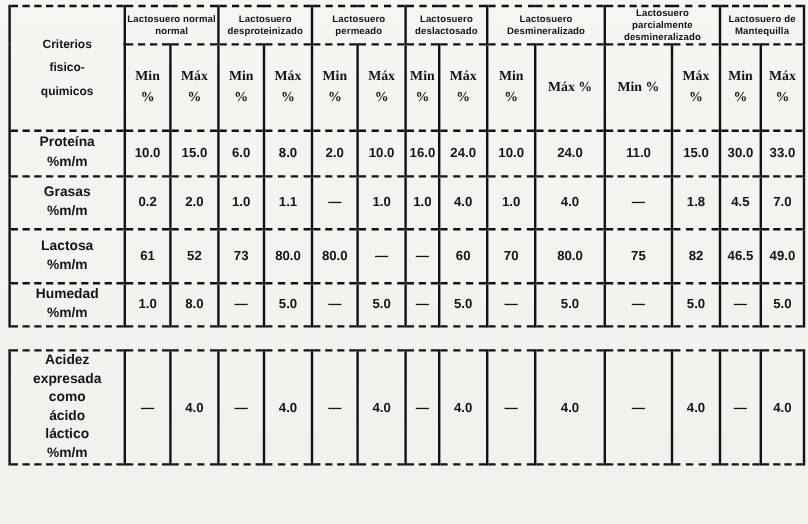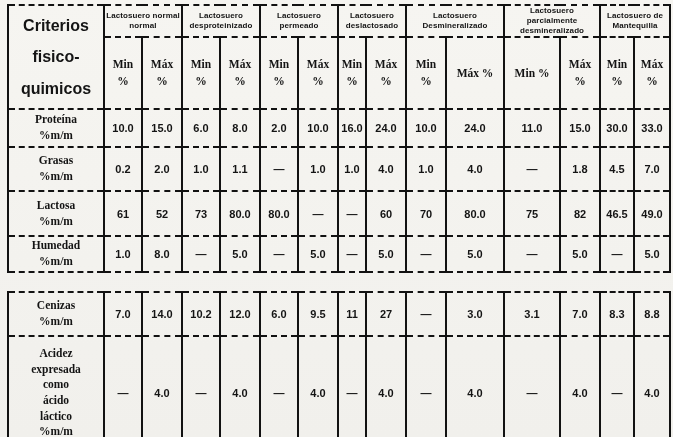--- a/index.html
+++ b/index.html
@@ -32,31 +32,30 @@
     font-size: 11px;
     padding: 0;
     overflow: hidden;
   }
   .group {
     font-size: 8px;
     line-height: 1.25;
     letter-spacing: 0.1px;
   }
   .crit {
-    font-size: 16px;
+    font-size: 10px;
     line-height: 1.95;
   }
   .mm {
     font-size: 11.5px;
     line-height: 1.45;
   }
   .rowlabel {
     font-size: 11.5px;
     line-height: 1.35;
-    font-family: Liberation Serif, serif;
   }
   .val {
     font-size: 11px;
   }
   #t1 thead tr:nth-child(1) { height: 28px; }
   #t1 thead tr:nth-child(2) { height: 72px; font-family: Liberation Serif, serif; }
   #t1 tbody tr:nth-child(1) td { height: 36px; }
   #t1 tbody tr:nth-child(2) td { height: 42px; }
   #t1 tbody tr:nth-child(3) td { height: 43px; }
   #t1 tbody tr:nth-child(4) td { height: 34px; }
@@ -226,38 +225,20 @@
         <col style="width:40px">
       <col style="width:40px">
         <col style="width:58px">
         <col style="width:56px">
       <col style="width:40px">
         <col style="width:34px">
         <col style="width:36px">
     </colgroup>
     <tbody>
         <tr>
-          <td class="rowlabel">Cenizas
-%m/m</td>
-          <td class="val">7.0</td>
-          <td class="val">14.0</td>
-          <td class="val">10.2</td>
-          <td class="val">12.0</td>
-          <td class="val">6.0</td>
-          <td class="val">9.5</td>
-          <td class="val">11</td>
-          <td class="val">27</td>
-          <td class="val">—</td>
-          <td class="val">3.0</td>
-          <td class="val">3.1</td>
-          <td class="val">7.0</td>
-          <td class="val">8.3</td>
-          <td class="val">8.8</td>
-        </tr>
-        <tr>
           <td class="rowlabel">Acidez
 expresada
 como
 ácido
 láctico
 %m/m</td>
           <td class="val">—</td>
           <td class="val">4.0</td>
           <td class="val">—</td>
           <td class="val">4.0</td>

